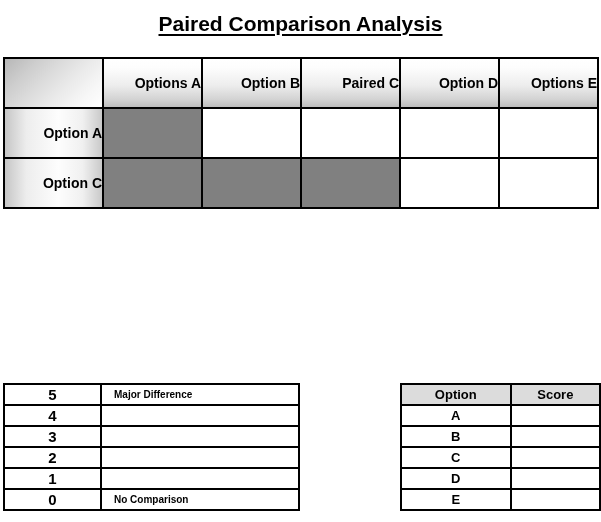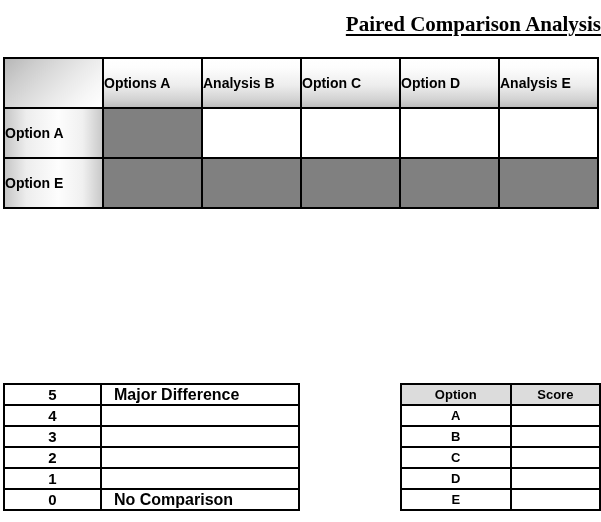--- a/index.html
+++ b/index.html
@@ -19,22 +19,21 @@
 
   
   .title-wrap {
     position: absolute;
     left: 0;
     top: 0;
     width: 601px;
     height: 48px;
     display: flex;
     align-items: center;
-    justify-content: flex-end;
-    font-family: Liberation Serif, serif;
+    justify-content: center;
   }
   .page-title {
     font-size: 21px;
     font-weight: bold;
     letter-spacing: 0px;
     text-decoration: underline;
     text-underline-offset: 3px;
     white-space: nowrap;
   }
 
@@ -46,21 +45,21 @@
     border-collapse: collapse;
     table-layout: fixed;
   }
   .matrix td, .matrix th {
     border: 2px solid #000000;
     padding: 0;
     margin: 0;
     height: 50px;
     font-size: 14px;
     font-weight: bold;
-    text-align: left;
+    text-align: right;
     vertical-align: middle;
     box-sizing: border-box;
   }
   .matrix .corner-cell {
     width: 99px;
     background: linear-gradient(135deg, #b7b7b7 0%, #cfcfcf 25%, #e6e6e6 55%, #f6f6f6 80%, #ffffff 100%);
   }
   .matrix .col-head {
     width: 99px;
     background: linear-gradient(to bottom, #ffffff 0%, #fdfdfd 18%, #ededed 55%, #d2d2d2 85%, #bdbdbd 100%);
@@ -96,21 +95,21 @@
     width: 97px;
     text-align: center;
     font-weight: bold;
     font-size: 15px;
   }
   .legend-table .desc-col {
     width: 198px;
     text-align: left;
     padding-left: 12px;
     font-weight: bold;
-    font-size: 16px;
+    font-size: 10px;
   }
 
   
   .score-table {
     position: absolute;
     left: 400px;
     top: 383px;
     border-collapse: collapse;
     table-layout: fixed;
   }
@@ -137,42 +136,42 @@
 
 <div class="title-wrap">
   <div class="page-title">Paired Comparison Analysis</div>
 </div>
 
 <table class="matrix">
   <thead>
     <tr>
       <th class="corner-cell"></th>
       <th class="col-head">Options A</th>
-      <th class="col-head">Analysis B</th>
-      <th class="col-head">Option C</th>
+      <th class="col-head">Option B</th>
+      <th class="col-head">Paired C</th>
       <th class="col-head">Option D</th>
-      <th class="col-head">Analysis E</th>
+      <th class="col-head">Options E</th>
     </tr>
   </thead>
   <tbody>
     <tr>
       <th class="row-head">Option A</th>
       <td class="cell-filled"></td>
       <td class="cell-empty"></td>
       <td class="cell-empty"></td>
       <td class="cell-empty"></td>
       <td class="cell-empty"></td>
     </tr>
     <tr>
-      <th class="row-head">Option E</th>
-      <td class="cell-filled"></td>
-      <td class="cell-filled"></td>
-      <td class="cell-filled"></td>
-      <td class="cell-filled"></td>
-      <td class="cell-filled"></td>
+      <th class="row-head">Option C</th>
+      <td class="cell-filled"></td>
+      <td class="cell-filled"></td>
+      <td class="cell-filled"></td>
+      <td class="cell-empty"></td>
+      <td class="cell-empty"></td>
     </tr>
   </tbody>
 </table>
 
 <table class="legend-table">
   <tbody>
     <tr>
       <td class="score-col">5</td>
       <td class="desc-col">Major Difference</td>
     </tr>

